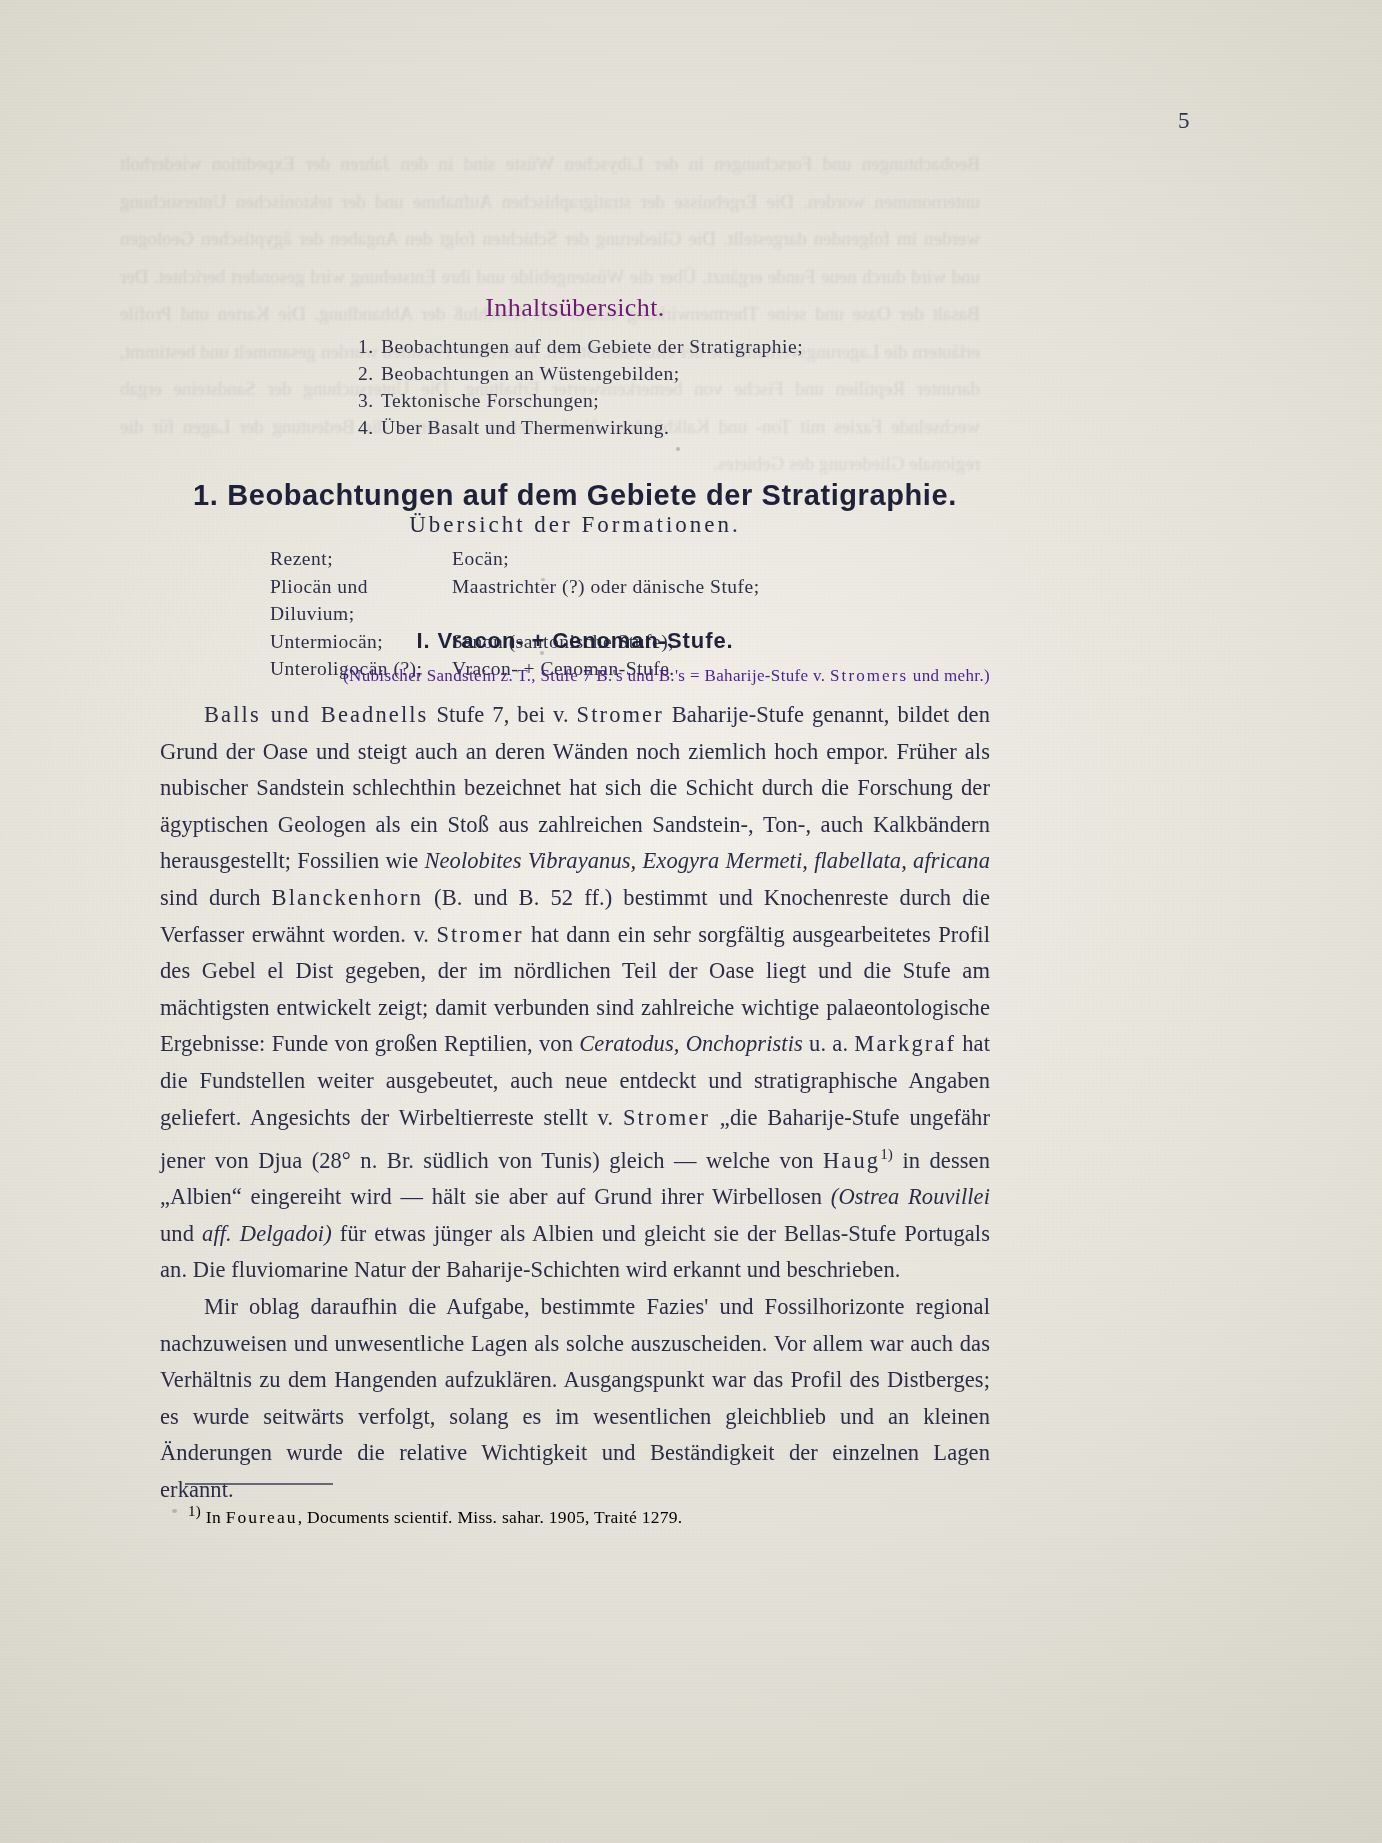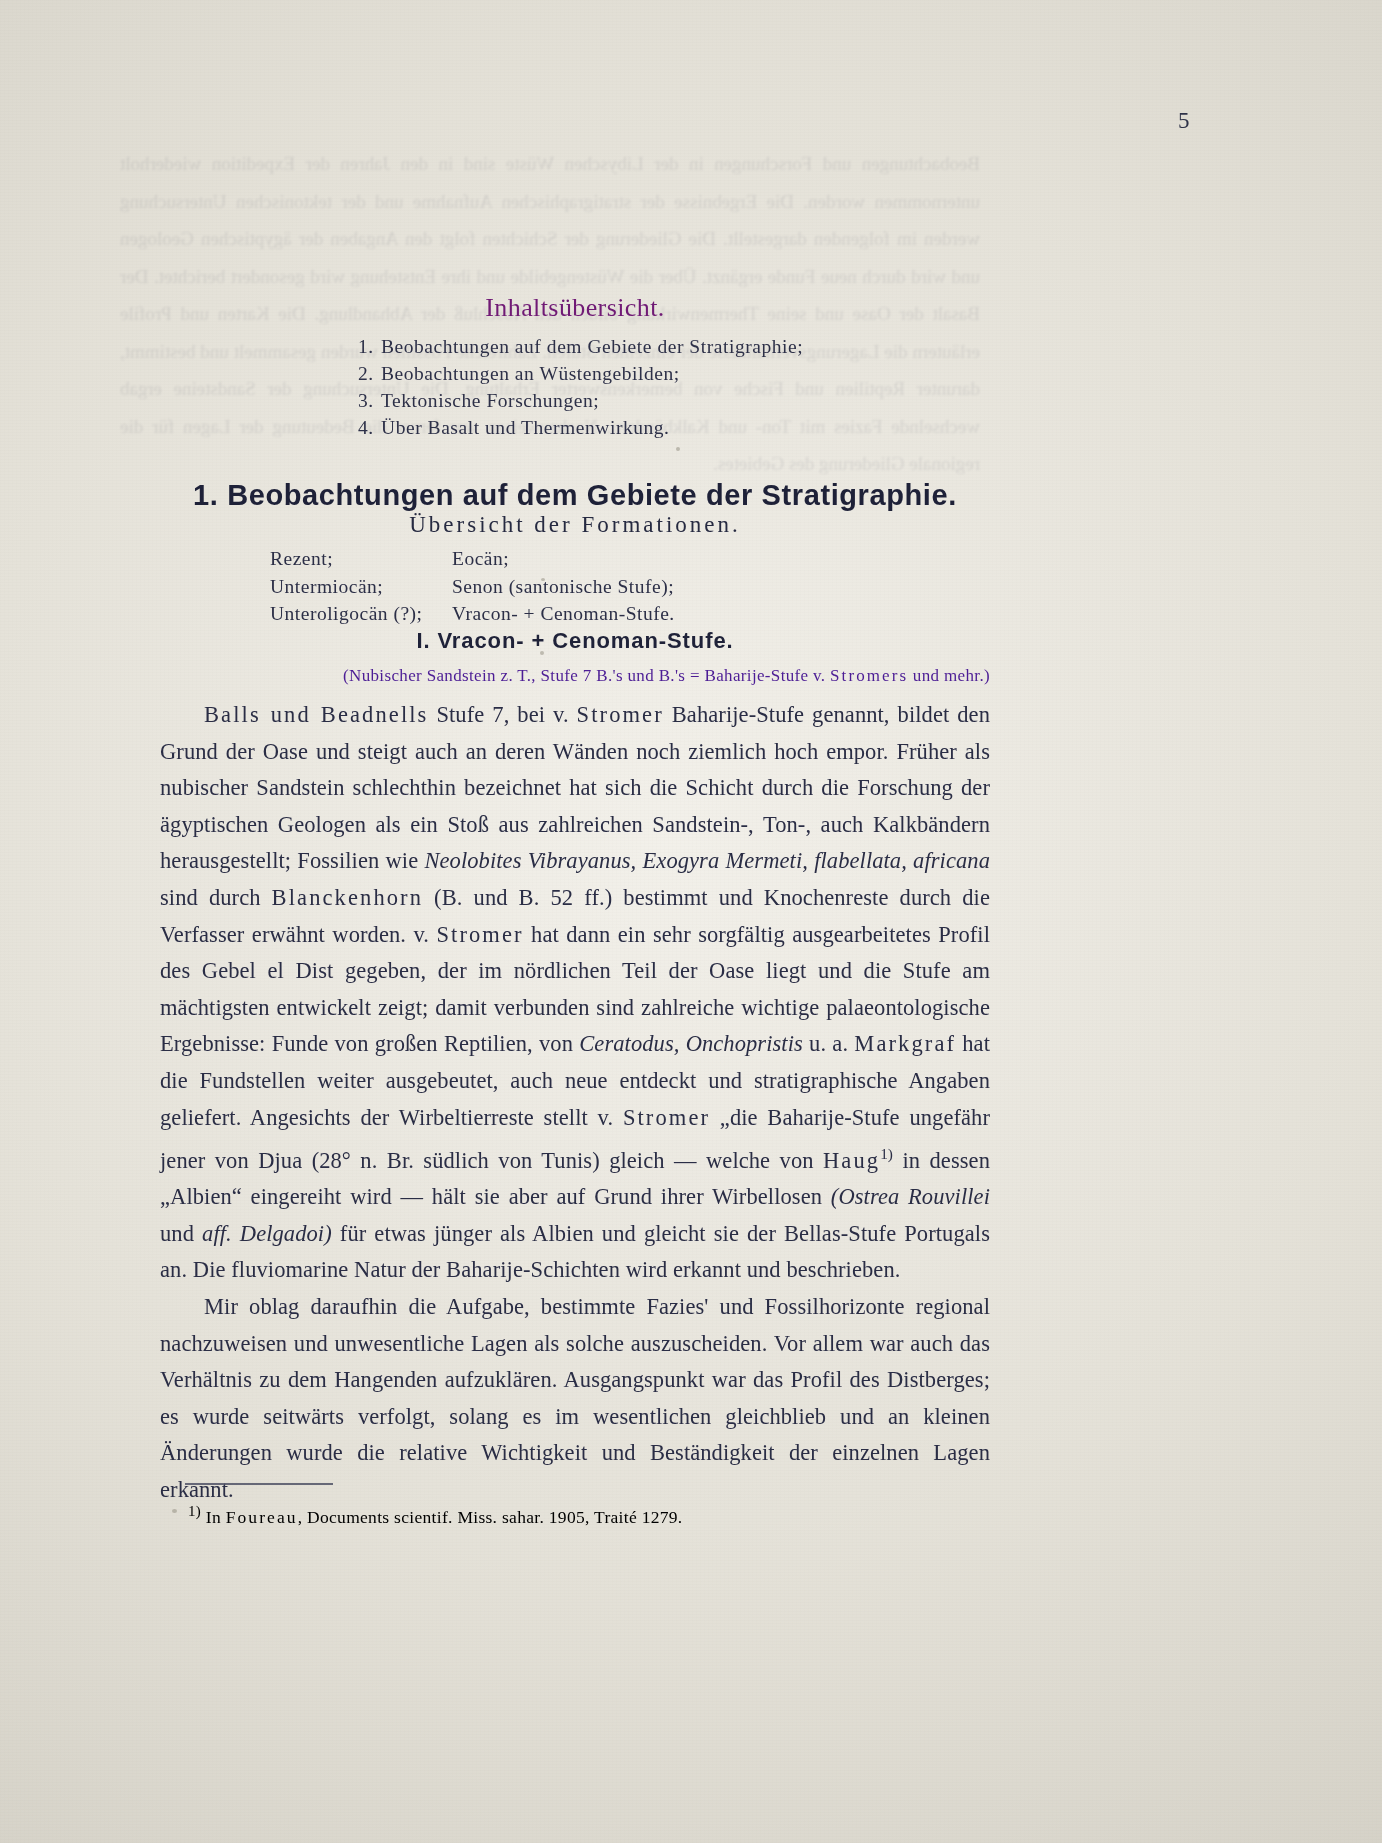--- a/index.html
+++ b/index.html
@@ -213,20 +213,24 @@
     <div class="col" style="top: 500px;">
       <h2 class="subsection-title">Übersicht der Formationen.</h2>
     </div>
 
     <div class="col formation-table" style="top: 545px;">
       <div class="formation-row">
         <div class="formation-left">Rezent;</div>
         <div class="formation-right">Eocän;</div>
       </div>
       <div class="formation-row">
+        <div class="formation-left">Pliocän und Diluvium;</div>
+        <div class="formation-right">Maastrichter (?) oder dänische Stufe;</div>
+      </div>
+      <div class="formation-row">
         <div class="formation-left">Untermiocän;</div>
         <div class="formation-right">Senon (santonische Stufe);</div>
       </div>
       <div class="formation-row">
         <div class="formation-left">Unteroligocän (?);</div>
         <div class="formation-right">Vracon- + Cenoman-Stufe.</div>
       </div>
     </div>
 
     <div class="col" style="top: 628px;">

